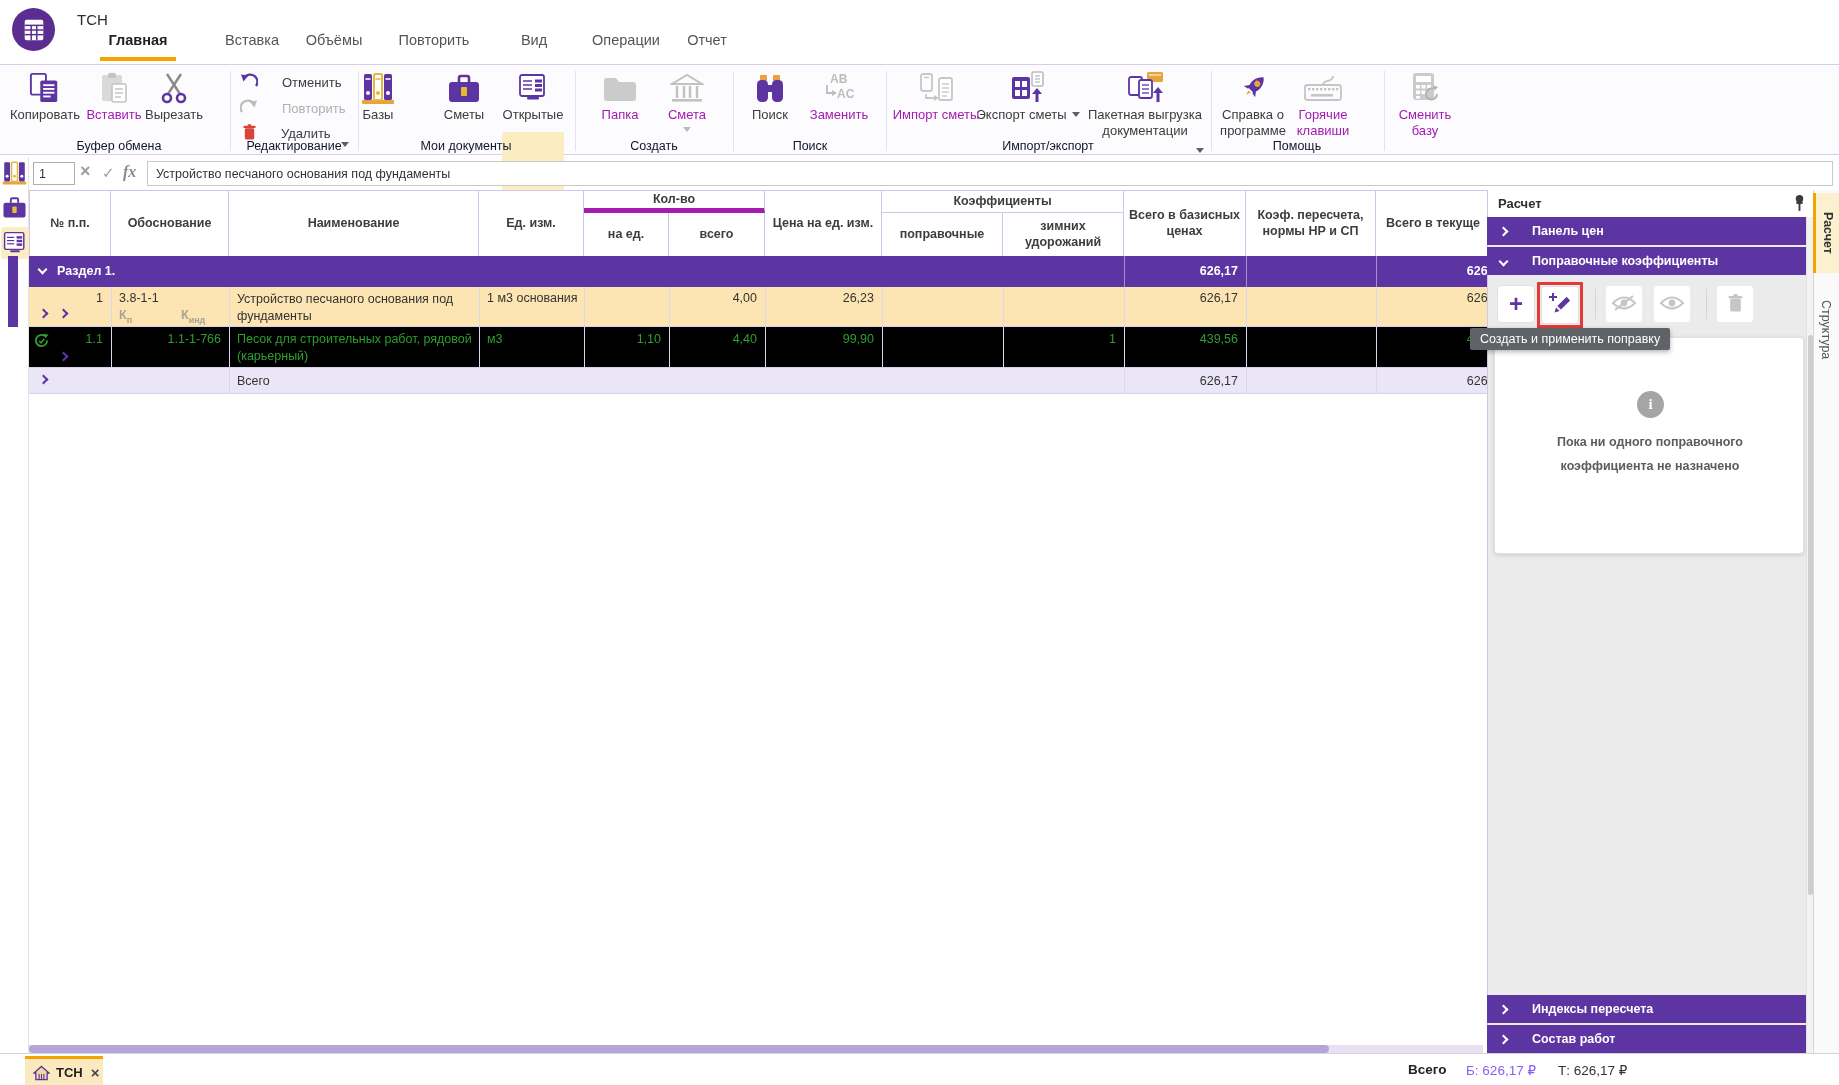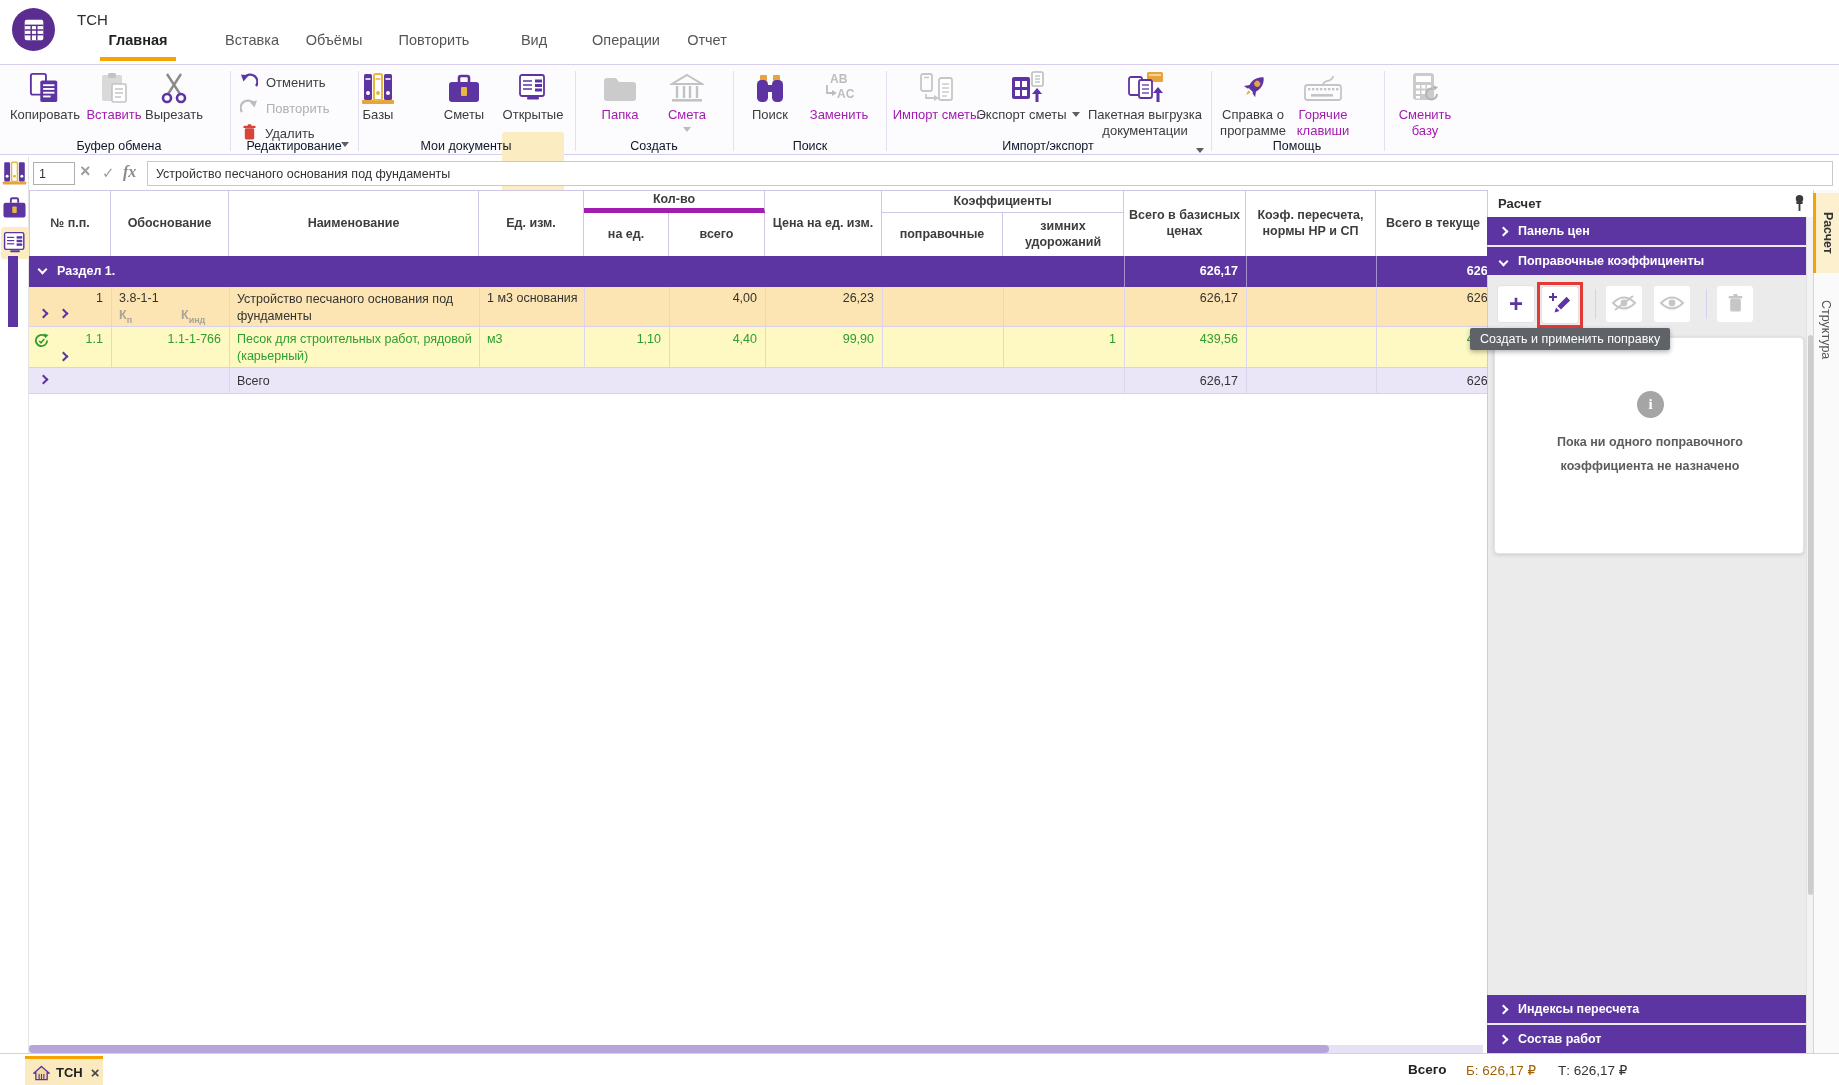--- a/index.html
+++ b/index.html
@@ -11,37 +11,37 @@
 .tab{position:absolute;top:32px;height:24px;font-size:14.5px;color:#555;cursor:pointer;text-align:center}
 .tab.active{color:#222;font-weight:bold}
 .ribbon{position:absolute;left:0;top:64px;width:1839px;height:91px;background:#fcfbfd;border-top:1px solid #d7cfe9;border-bottom:1px solid #d7cfe9}
 .gdiv{position:absolute;top:6px;width:1px;height:80px;background:#e6dff2}
 .bigbtn{position:absolute;top:4px;display:flex;flex-direction:column;align-items:center;cursor:pointer}
 .bigbtn .ic{height:38px;display:flex;align-items:center;justify-content:center}
 .lbl{font-size:13px;color:#3c3c3c;text-align:center;line-height:1.22;white-space:nowrap}
 .lbl2{font-size:13px;color:#3c3c3c;text-align:center;line-height:1.22}
 .dis{color:#a21caf}
 .glbl{position:absolute;top:74px;font-size:12.5px;color:#0f172a;transform:translateX(-50%);white-space:nowrap}
-.smbtn{position:absolute;display:flex;align-items:center;gap:8px;cursor:pointer;font-size:13px;color:#3c3c3c}
+.smbtn{position:absolute;display:flex;align-items:center;gap:24px;cursor:pointer;font-size:13px;color:#3c3c3c}
 .car{width:0;height:0;border-left:4px solid transparent;border-right:4px solid transparent;border-top:5px solid #5f5f5f;display:inline-block}
 .car.disc{border-top-color:#bcbcbc}
 
 .chv{display:inline-block;width:7px;height:7px;border-right:2px solid currentColor;border-bottom:2px solid currentColor;transform:rotate(-45deg)}
 .chv.down{transform:rotate(45deg)}
 
 .tblclip{position:absolute;left:29px;top:190px;width:1458px;height:860px;overflow:hidden}
 .hdr{position:absolute;left:0;top:0;width:1533px;height:66px;background:#fff;border-top:1px solid #cfc7e5}
 .hc{position:absolute;display:flex;align-items:center;justify-content:center;text-align:center;font-weight:bold;font-size:12.5px;color:#3d3d3d;border-right:1px solid #cfc7e5;line-height:1.25;padding:0 4px}
 .row{position:absolute;left:0;width:1533px;border-bottom:1px solid #d9d2ec}
 .cl{position:absolute;font-size:12.5px;color:#333}
 .num{text-align:right}
 .vl{position:absolute;top:0;bottom:0;width:1px;background:#ddd5ee}
 .vlw{position:absolute;top:0;bottom:0;width:1px;background:rgba(255,255,255,.45)}
 
-.bar{position:absolute;left:1487px;width:325px;height:28px;background:#5c35a2;color:#fff;display:flex;align-items:center;gap:11px;padding-left:13px;font-size:12.5px;font-weight:bold;cursor:pointer}
+.bar{position:absolute;left:1487px;width:325px;height:28px;background:#5c35a2;color:#fff;display:flex;align-items:center;gap:25px;padding-left:13px;font-size:12.5px;font-weight:bold;cursor:pointer}
 .pbtn{position:absolute;width:38px;height:38px;background:#fff;border:1px solid #e2e2e2;border-radius:4px;display:flex;align-items:center;justify-content:center;cursor:pointer}
 .pdiv{position:absolute;width:1px;height:30px;background:#d8d0ea;top:289px}
 .sidetab{position:absolute;left:1813px;width:26px;writing-mode:vertical-rl;display:flex;align-items:center;justify-content:center;font-size:12.5px;color:#555;cursor:pointer}
 .tooltip{position:absolute;background:#5f6368;color:#fff;font-size:12.5px;padding:4px 10px;border-radius:2px;white-space:nowrap;box-shadow:0 2px 5px rgba(0,0,0,.3);z-index:50}
 </style>
 </head>
 <body>
 
 <div class="abs" style="left:12px;top:8px;width:43px;height:43px;border-radius:50%;background:#5b2d90;display:flex;align-items:center;justify-content:center">
   <svg width="26" height="26" viewBox="0 0 28 28">
@@ -463,21 +463,21 @@
     <span class="cl" style="left:90px;top:21px;color:#a9a298;font-weight:bold"><span>К</span><sub style="font-size:9px">п</sub></span>
     <span class="cl" style="left:152px;top:21px;color:#a9a298;font-weight:bold"><span>К</span><sub style="font-size:9px">инд</sub></span>
     <span class="cl" style="left:208px;top:4px;width:238px;line-height:1.35">Устройство песчаного основания под фундаменты</span>
     <span class="cl" style="left:458px;top:4px">1 м3 основания</span>
     <span class="cl num" style="left:640px;top:4px;width:88px">4,00</span>
     <span class="cl num" style="left:736px;top:4px;width:109px">26,23</span>
     <span class="cl num" style="left:1095px;top:4px;width:114px">626,17</span>
     <span class="cl num" style="left:1347px;top:4px;width:129px">626,17</span>
   </div>
 
-  <div class="row" style="top:137px;height:41px;background:#fef9c3;color:#2e9e2e">
+  <div class="row" style="top:137px;height:41px;background:#000000;color:#2e9e2e">
     <div class="vl" style="left:82px"></div>
     <div class="vl" style="left:200px"></div>
     <div class="vl" style="left:450px"></div>
     <div class="vl" style="left:555px"></div>
     <div class="vl" style="left:640px"></div>
     <div class="vl" style="left:736px"></div>
     <div class="vl" style="left:853px"></div>
     <div class="vl" style="left:974px"></div>
     <div class="vl" style="left:1095px"></div>
     <div class="vl" style="left:1217px"></div>
@@ -601,15 +601,15 @@
           <path d="M9 1 L17 8 H15 V15 H3 V8 H1 z" fill="#f3d9a0" stroke="#5c35a2" stroke-width="1.4"></path>
           <line x1="6.5" y1="9" x2="6.5" y2="15" stroke="#5c35a2" stroke-width="1.2"></line>
           <line x1="9" y1="9" x2="9" y2="15" stroke="#5c35a2" stroke-width="1.2"></line>
           <line x1="11.5" y1="9" x2="11.5" y2="15" stroke="#5c35a2" stroke-width="1.2"></line>
         </svg>
       </span>
     <span style="font-size:13px;font-weight:bold;color:#222">ТСН</span>
     <span style="font-size:15px;font-weight:bold;color:#444;margin-left:2px">×</span>
   </div>
   <span class="abs" style="left:1408px;top:8px;font-size:13.5px;font-weight:bold;color:#222">Всего</span>
-  <span class="abs" style="left:1466px;top:8px;font-size:13.5px;color:#a16207">Б: 626,17 ₽</span>
+  <span class="abs" style="left:1466px;top:8px;font-size:13.5px;color:#8b5cf6">Б: 626,17 ₽</span>
   <span class="abs" style="left:1558px;top:8px;font-size:13.5px;color:#333">Т: 626,17 ₽</span>
 </div>
 
 </body></html>

